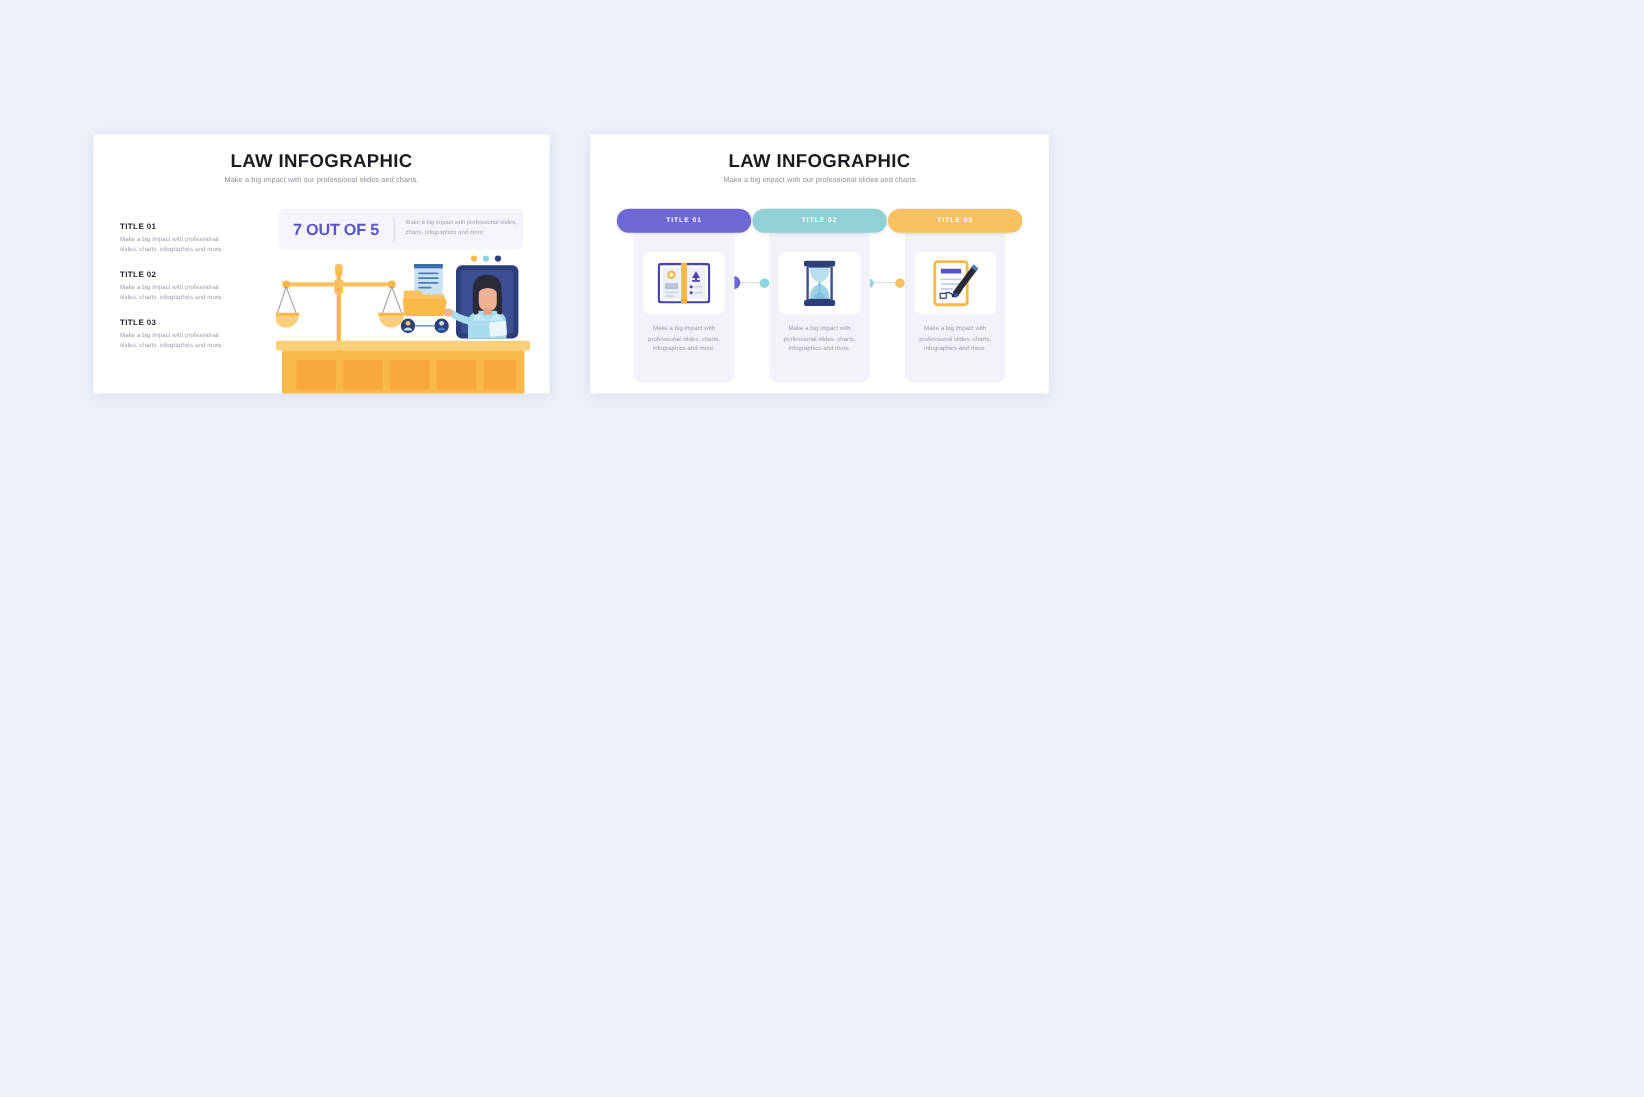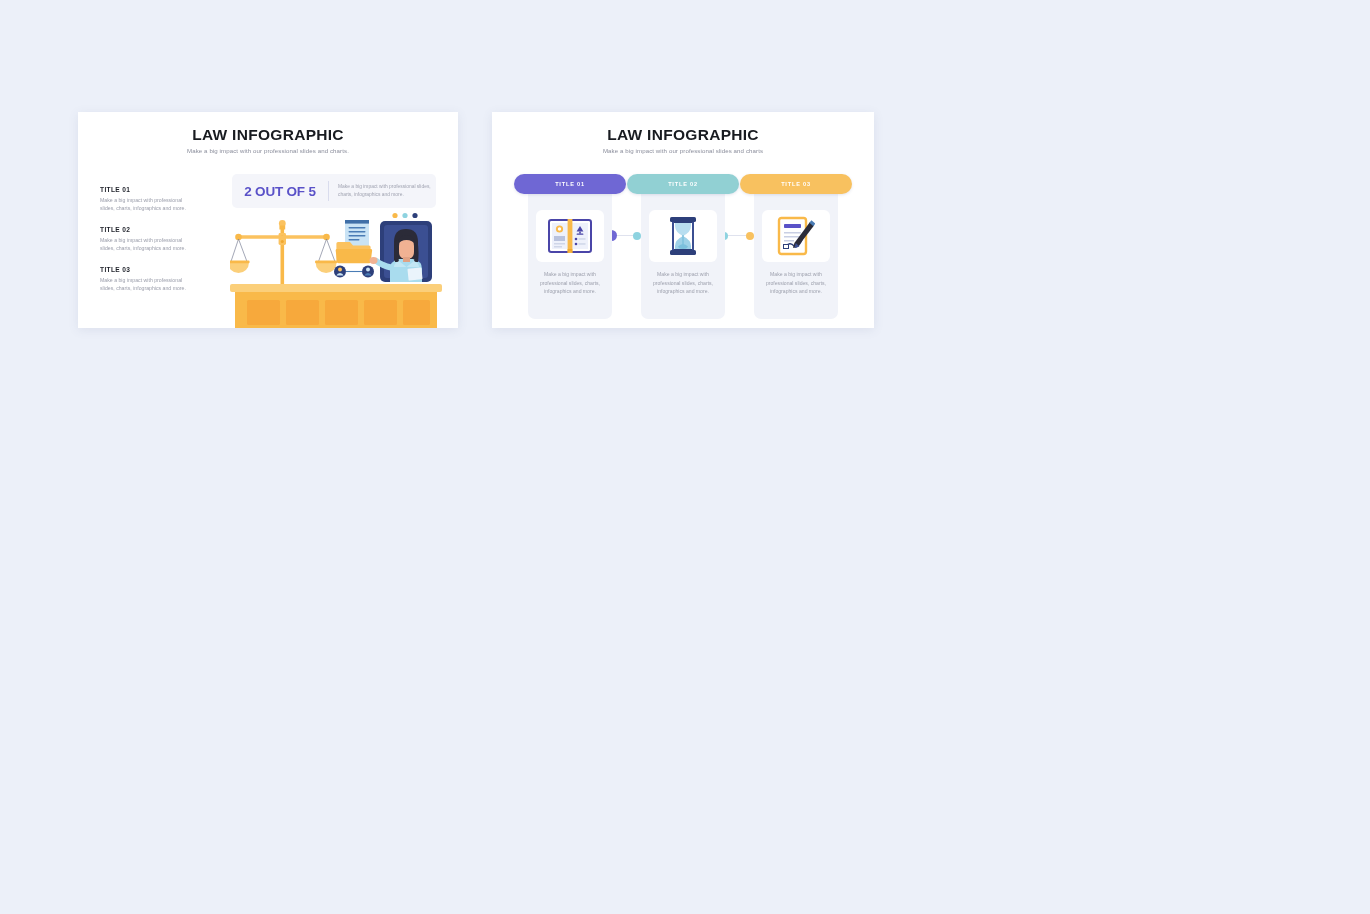--- a/index.html
+++ b/index.html
@@ -110,21 +110,21 @@
         <div class="bt">TITLE 02</div>
         <div class="bd">Make a big impact with professional slides, charts, infographics and more.</div>
       </div>
       <div class="bullet">
         <div class="bt">TITLE 03</div>
         <div class="bd">Make a big impact with professional slides, charts, infographics and more.</div>
       </div>
     </div>
 
     <div class="statbox">
-      <div class="num">2 OUT OF 5</div>
+      <div class="num">7 OUT OF 5</div>
       <div class="divider"></div>
       <div class="txt">Make a big impact with professional slides, charts, infographics and more.</div>
     </div>
 
     <div class="illus">
       <svg width="212" height="120" viewBox="0 0 212 120" xmlns="http://www.w3.org/2000/svg">
 
         <g>
 
           <rect x="50.5" y="14" width="3.6" height="88" fill="#f9b949"></rect>

